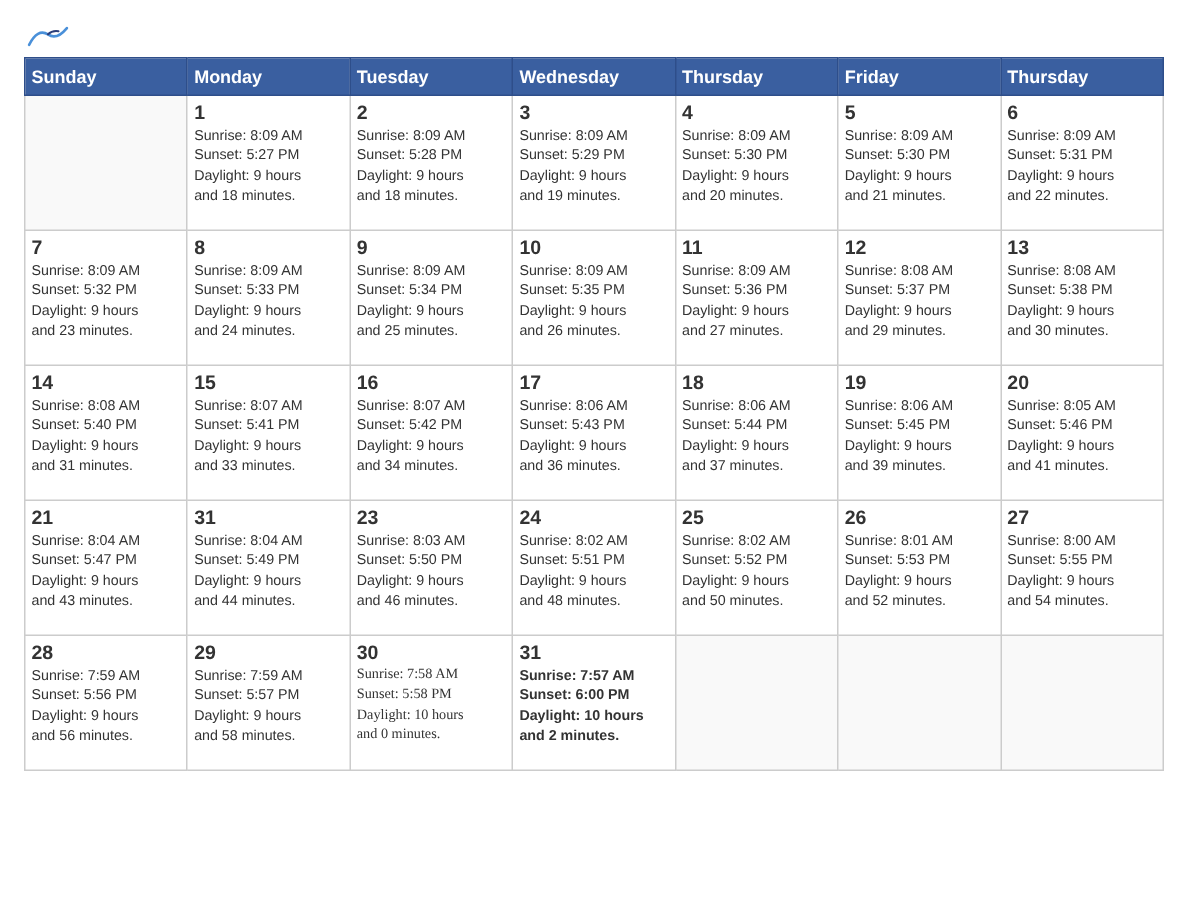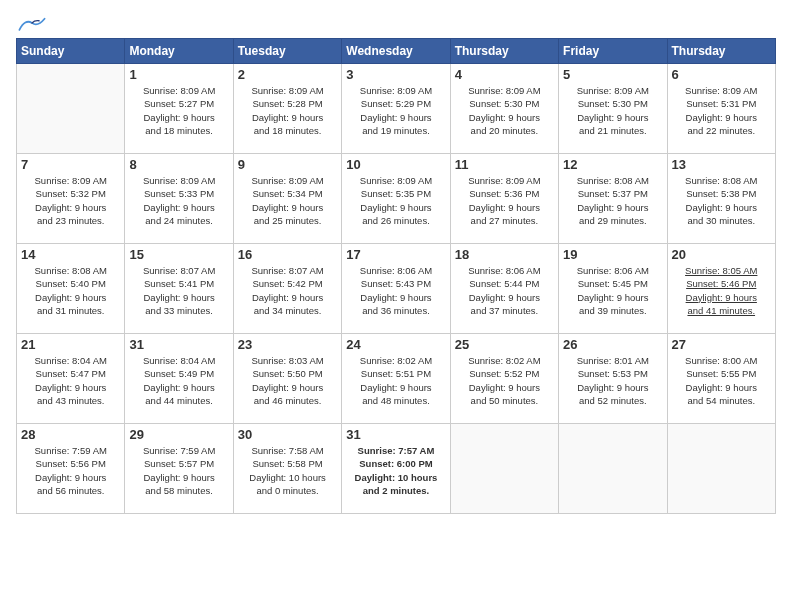--- a/index.html
+++ b/index.html
@@ -67,21 +67,20 @@
     .day-num {
       font-size: 13px;
       font-weight: bold;
       display: block;
       margin-bottom: 2px;
     }
     .day-info {
       font-size: 9.5px;
       line-height: 1.4;
       color: #333;
-      text-align: center;
     }
   </style>
 </head>
 <body>
 
 <div class="header-area">
   <div class="logo">
     <div style="display:flex;align-items:center;gap:2px;">
       <span style="font-size:22px;font-weight:bold;color:#2c3e7a;"></span>
       <svg class="logo-bird" viewBox="0 0 40 22" xmlns="http://www.w3.org/2000/svg">
@@ -244,21 +243,21 @@
         </td>
         <td>
           <span class="day-num">19</span>
           <div class="day-info" style="white-space: pre-line;">Sunrise: 8:06 AM
 Sunset: 5:45 PM
 Daylight: 9 hours
 and 39 minutes.</div>
         </td>
         <td>
           <span class="day-num">20</span>
-          <div class="day-info" style="white-space: pre-line; text-decoration: underline;">Sunrise: 8:05 AM
+          <div class="day-info" style="white-space: pre-line;">Sunrise: 8:05 AM
 Sunset: 5:46 PM
 Daylight: 9 hours
 and 41 minutes.</div>
         </td>
       </tr>
       <tr>
         <td>
           <span class="day-num">21</span>
           <div class="day-info" style="white-space: pre-line;">Sunrise: 8:04 AM
 Sunset: 5:47 PM
@@ -318,21 +317,21 @@
         </td>
         <td>
           <span class="day-num">29</span>
           <div class="day-info" style="white-space: pre-line;">Sunrise: 7:59 AM
 Sunset: 5:57 PM
 Daylight: 9 hours
 and 58 minutes.</div>
         </td>
         <td>
           <span class="day-num">30</span>
-          <div class="day-info" style="white-space: pre-line;">Sunrise: 7:58 AM
+          <div class="day-info" style="white-space: pre-line; font-family: Liberation Serif, serif;">Sunrise: 7:58 AM
 Sunset: 5:58 PM
 Daylight: 10 hours
 and 0 minutes.</div>
         </td>
         <td>
           <span class="day-num">31</span>
           <div class="day-info" style="white-space: pre-line; font-weight: bold;">Sunrise: 7:57 AM
 Sunset: 6:00 PM
 Daylight: 10 hours
 and 2 minutes.</div>

